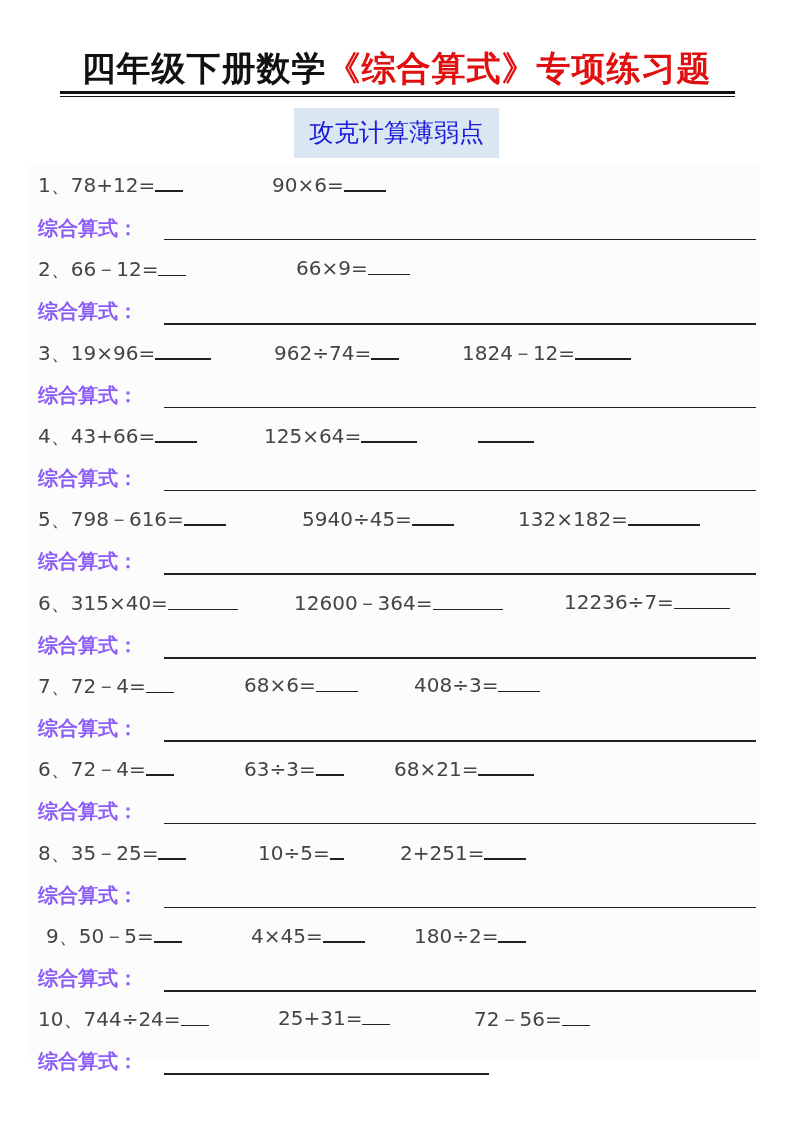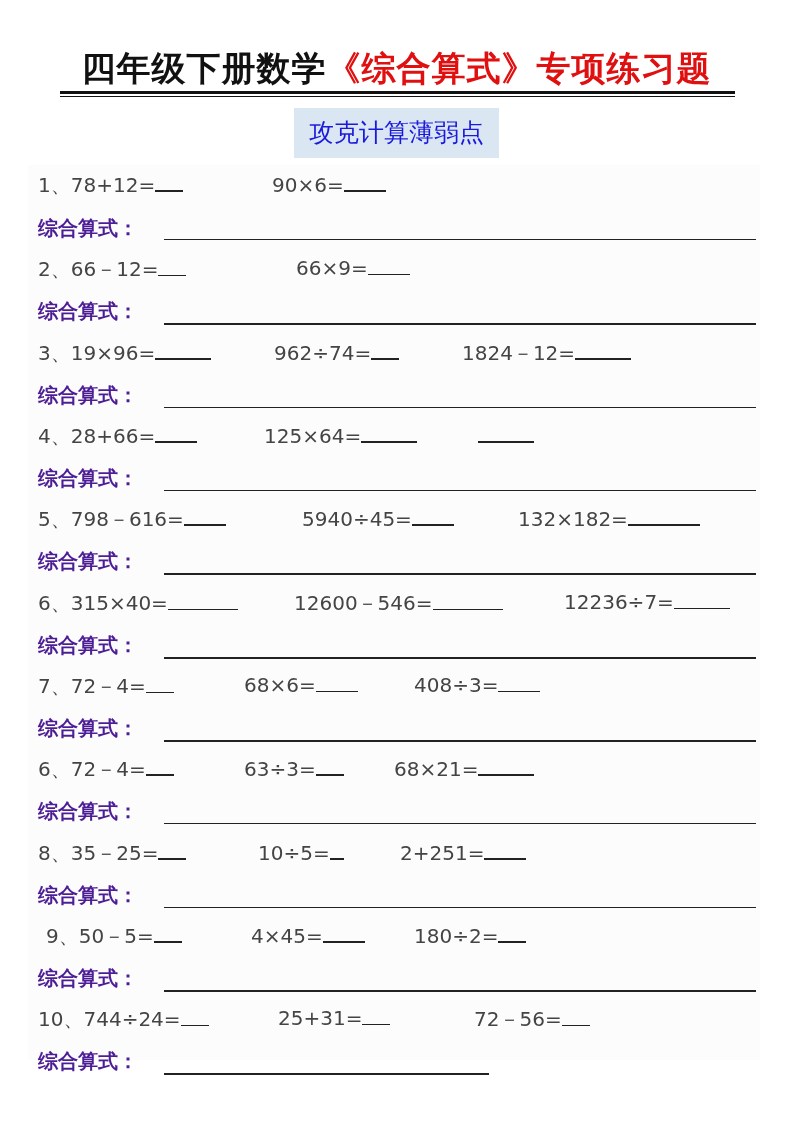--- a/index.html
+++ b/index.html
@@ -7,21 +7,21 @@
   .title { position: absolute; left: 0; top: 46px; width: 793px; text-align: center; font-size: 34px; font-weight: bold; color: #111; letter-spacing: 1px; white-space: nowrap; }
   .title .red { color: #e01010; }
   .rule1 { position: absolute; left: 60px; width: 675px; top: 91px; height: 3px; background: #111; }
   .rule2 { position: absolute; left: 60px; width: 675px; top: 96px; height: 1px; background: #111; }
   .subtitle { position: absolute; left: 294px; top: 108px; width: 205px; height: 50px; background: #dbe6f3; color: #1a1adb; font-size: 25px; line-height: 50px; text-align: center; }
   .sheet { position: absolute; left: 28px; top: 165px; width: 732px; height: 895px; background: #fcfcfc; }
   .qline { position: absolute; left: 38px; font-size: 20px; color: #444; white-space: nowrap; height: 30px; }
   .qline .item { position: absolute; top: 0; white-space: nowrap; }
   .blank { display: inline-block; border-bottom: 2px solid #222; height: 18px; vertical-align: baseline; }
   .blank.thin { border-bottom-width: 1px; }
-  .zlabel { position: absolute; left: 38px; font-size: 20px; font-weight: bold; color: #4c1d95; white-space: nowrap; }
+  .zlabel { position: absolute; left: 38px; font-size: 20px; font-weight: bold; color: #8b5cf6; white-space: nowrap; }
   .zline { position: absolute; left: 164px; height: 0; border-top: 1px solid #222; }
   .zline.thick { border-top-width: 2px; }
 </style>
 </head>
 <body>
 
 <div class="title"><span>四年级下册数学</span><span class="red">《综合算式》专项练习题</span></div>
 <div class="rule1"></div>
 <div class="rule2"></div>
 <div class="subtitle">攻克计算薄弱点</div>
@@ -44,38 +44,38 @@
 
 <div class="qline" style="top:340px">
   <span class="item" style="left:0"><span>3、</span><span>19×96=</span><span class="blank" style="width:56px"></span></span>
   <span class="item" style="left:236px"><span>962÷74=</span><span class="blank" style="width:28px"></span></span>
   <span class="item" style="left:424px"><span>1824－12=</span><span class="blank" style="width:56px"></span></span>
 </div>
 <div class="zlabel" style="top:382px">综合算式：</div>
 <div class="zline" style="top:407px;width:592px"></div>
 
 <div class="qline" style="top:423px">
-  <span class="item" style="left:0"><span>4、</span><span>28+66=</span><span class="blank" style="width:42px"></span></span>
+  <span class="item" style="left:0"><span>4、</span><span>43+66=</span><span class="blank" style="width:42px"></span></span>
   <span class="item" style="left:226px"><span>125×64=</span><span class="blank" style="width:56px"></span></span>
   <span class="item" style="left:440px"><span class="blank" style="width:56px"></span></span>
 </div>
 <div class="zlabel" style="top:465px">综合算式：</div>
 <div class="zline" style="top:490px;width:592px"></div>
 
 <div class="qline" style="top:506px">
   <span class="item" style="left:0"><span>5、</span><span>798－616=</span><span class="blank" style="width:42px"></span></span>
   <span class="item" style="left:264px"><span>5940÷45=</span><span class="blank" style="width:42px"></span></span>
   <span class="item" style="left:480px"><span>132×182=</span><span class="blank" style="width:72px"></span></span>
 </div>
 <div class="zlabel" style="top:548px">综合算式：</div>
 <div class="zline thick" style="top:573px;width:592px"></div>
 
 <div class="qline" style="top:590px">
   <span class="item" style="left:0"><span>6、</span><span>315×40=</span><span class="blank thin" style="width:70px"></span></span>
-  <span class="item" style="left:256px"><span>12600－546=</span><span class="blank thin" style="width:70px"></span></span>
+  <span class="item" style="left:256px"><span>12600－364=</span><span class="blank thin" style="width:70px"></span></span>
   <span class="item" style="left:526px"><span>12236÷7=</span><span class="blank thin" style="width:56px"></span></span>
 </div>
 <div class="zlabel" style="top:632px">综合算式：</div>
 <div class="zline thick" style="top:657px;width:592px"></div>
 
 <div class="qline" style="top:673px">
   <span class="item" style="left:0"><span>7、</span><span>72－4=</span><span class="blank thin" style="width:28px"></span></span>
   <span class="item" style="left:206px"><span>68×6=</span><span class="blank thin" style="width:42px"></span></span>
   <span class="item" style="left:376px"><span>408÷3=</span><span class="blank thin" style="width:42px"></span></span>
 </div>

